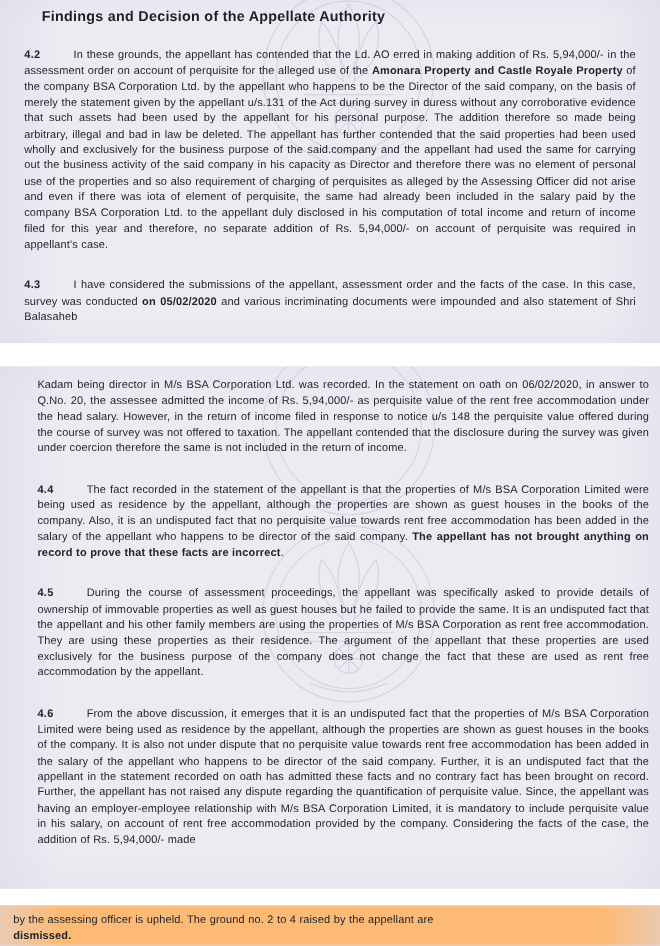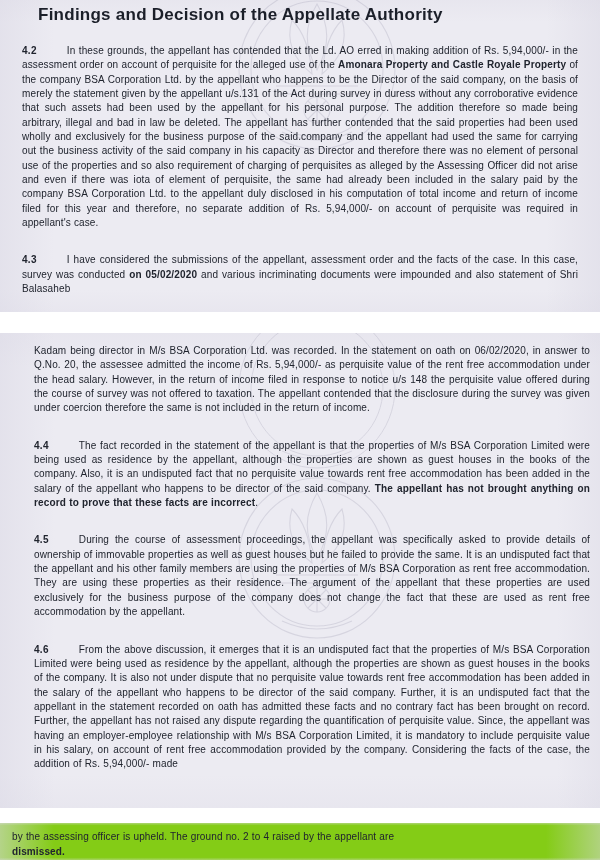--- a/index.html
+++ b/index.html
@@ -57,21 +57,21 @@
     text-align: justify;
     letter-spacing: .12px;
     word-spacing: .2px;
     -webkit-font-smoothing: none;
   }
 
   .doc-heading {
     position: relative;
     z-index: 2;
     color: #1b1f29;
-    font-size: 17px;
+    font-size: 13px;
     font-weight: bold;
     letter-spacing: .25px;
     line-height: 15px;
     padding-left: 16px;
   }
 
   .para {
     margin: 0 0 0 0;
     text-align: justify;
   }
@@ -162,21 +162,21 @@
     <div class="inner">
       <div class="scan-text">
         <p class="para"><span>Kadam being director in M/s BSA Corporation Ltd. was recorded. In the statement on oath on 06/02/2020, in answer to Q.No. 20, the assessee admitted the income of Rs. 5,94,000/- as perquisite value of the rent free accommodation under the head salary. However, in the return of income filed in response to notice u/s 148 the perquisite value offered during the course of survey was not offered to taxation. The appellant contended that the disclosure during the survey was given under coercion therefore the same is not included in the return of income.</span></p>
         <p class="para"><span class="pnum">4.4</span><span class="gap-after-num"></span><span>The fact recorded in the statement of the appellant is that the properties of M/s BSA Corporation Limited were being used as residence by the appellant, although the properties are shown as guest houses in the books of the company. Also, it is an undisputed fact that no perquisite value towards rent free accommodation has been added in the salary of the appellant who happens to be director of the said company. </span><b class="emph">The appellant has not brought anything on record to prove that these facts are incorrect</b><span>.</span></p>
         <p class="para"><span class="pnum">4.5</span><span class="gap-after-num"></span><span>During the course of assessment proceedings, the appellant was specifically asked to provide details of ownership of immovable properties as well as guest houses but he failed to provide the same. It is an undisputed fact that the appellant and his other family members are using the properties of M/s BSA Corporation as rent free accommodation. They are using these properties as their residence. The argument of the appellant that these properties are used exclusively for the business purpose of the company does not change the fact that these are used as rent free accommodation by the appellant.</span></p>
         <p class="para"><span class="pnum">4.6</span><span class="gap-after-num"></span><span>From the above discussion, it emerges that it is an undisputed fact that the properties of M/s BSA Corporation Limited were being used as residence by the appellant, although the properties are shown as guest houses in the books of the company. It is also not under dispute that no perquisite value towards rent free accommodation has been added in the salary of the appellant who happens to be director of the said company. Further, it is an undisputed fact that the appellant in the statement recorded on oath has admitted these facts and no contrary fact has been brought on record. Further, the appellant has not raised any dispute regarding the quantification of perquisite value. Since, the appellant was having an employer-employee relationship with M/s BSA Corporation Limited, it is mandatory to include perquisite value in his salary, on account of rent free accommodation provided by the company. Considering the facts of the case, the addition of Rs. 5,94,000/- made</span></p>
       </div>
     </div>
   </div>
 
-  <div class="scan-block" id="block-3" style="background: #84cc16;">
+  <div class="scan-block" id="block-3" style="background: #fdba74;">
     <div class="inner">
       <div class="scan-text">
         <div>by the assessing officer is upheld. The ground no. 2 to 4 raised by the appellant are</div>
         <div class="line2" style="font-weight:bold;">dismissed.</div>
       </div>
     </div>
   </div>
 
 </div>
 

